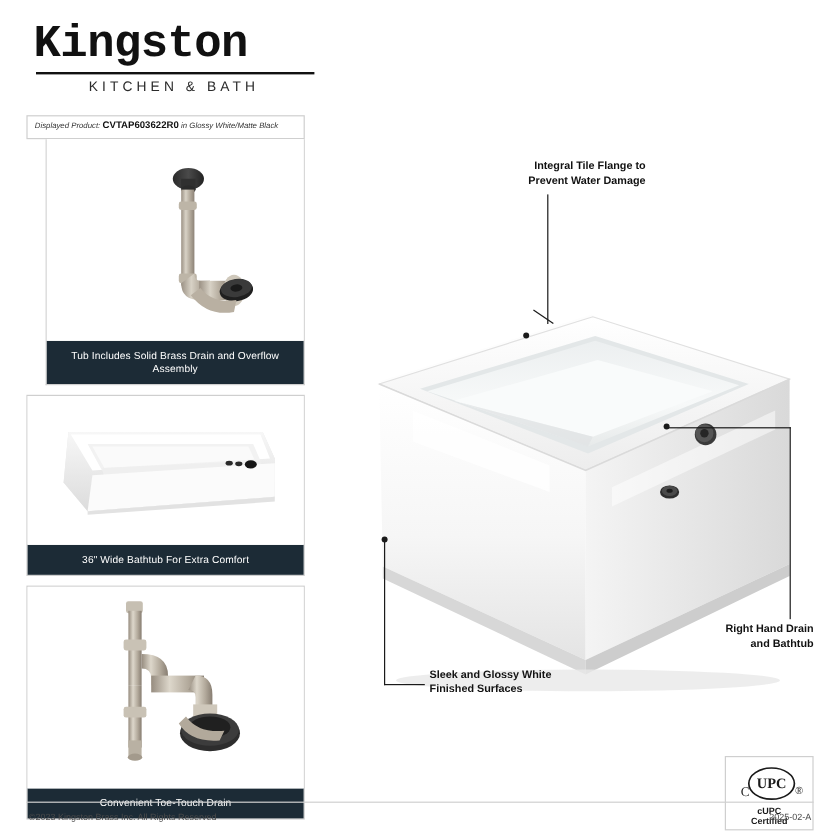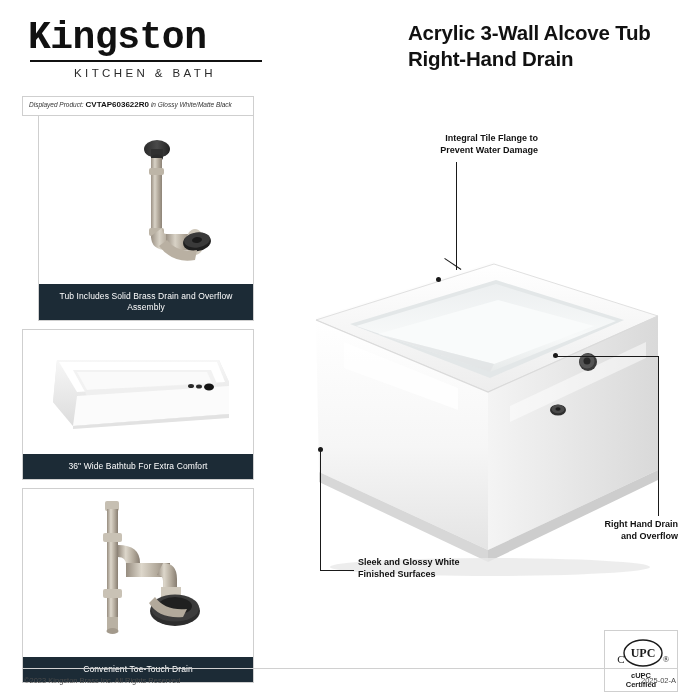--- a/index.html
+++ b/index.html
@@ -181,24 +181,20 @@
 </head>
 <body>
 
 <div class="page">
 
   <div class="header">
     <div class="brand">
       <div class="brand-name">Kingston</div>
       <div class="brand-rule"></div>
       <div class="brand-sub">KITCHEN &amp; BATH</div>
-    </div>
-    <div class="title-block">
-      <div class="title-line">Acrylic 3-Wall Alcove Tub</div>
-      <div class="title-line">Right-Hand Drain</div>
     </div>
   </div>
 
   <div class="left-col">
 
     <div class="prod-code-bar">
       <span class="ital">Displayed Product:</span>
       <span class="code">CVTAP603622R0</span>
       <span class="ital">in Glossy White/Matte Black</span>
     </div>
@@ -378,21 +374,21 @@
   <div class="callout right" style="left:390px; top:132px; width:148px;">
     <div>Integral Tile Flange to</div>
     <div>Prevent Water Damage</div>
   </div>
   <div class="leader" style="left:456px; top:162px; width:1.4px; height:108px;"></div>
   <div class="leader" style="left:441px; top:269px; width:20px; height:1.4px; transform:rotate(34deg); transform-origin:right center;"></div>
   <div class="dot" style="left:436px; top:277px;"></div>
 
   <div class="callout right" style="left:532px; top:518px; width:146px;">
     <div>Right Hand Drain</div>
-    <div>and Overflow</div>
+    <div>and Bathtub</div>
   </div>
   <div class="leader" style="left:658px; top:356px; width:1.4px; height:160px;"></div>
   <div class="leader" style="left:556px; top:356px; width:103px; height:1.4px;"></div>
   <div class="dot" style="left:553px; top:353px;"></div>
 
   <div class="callout left" style="left:358px; top:556px; width:170px;">
     <div>Sleek and Glossy White</div>
     <div>Finished Surfaces</div>
   </div>
   <div class="leader" style="left:320px; top:570px; width:34px; height:1.4px;"></div>

